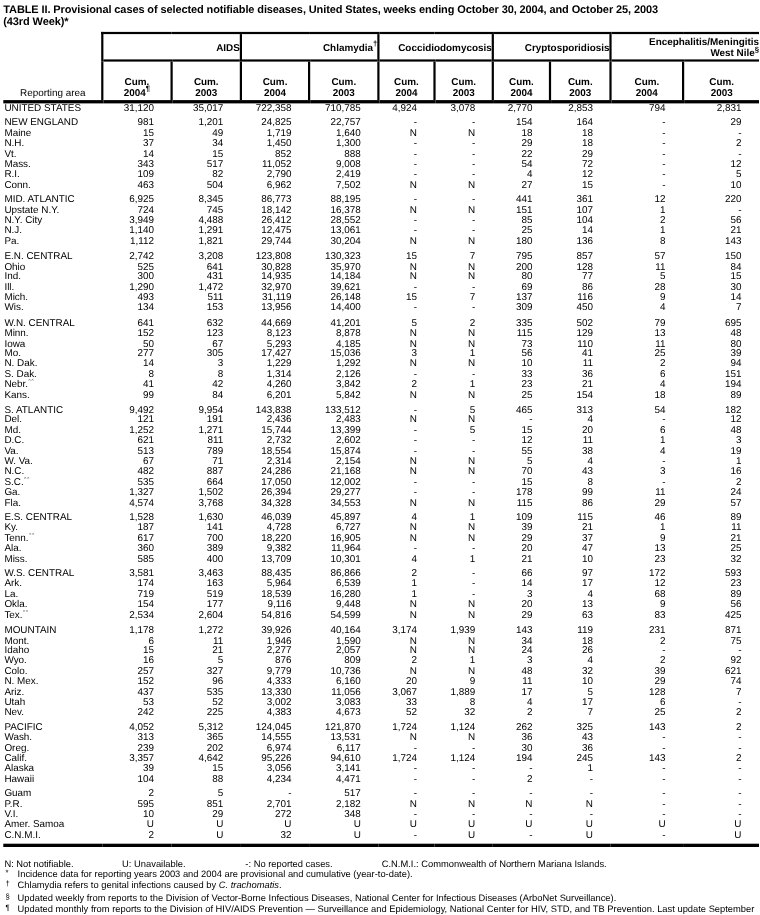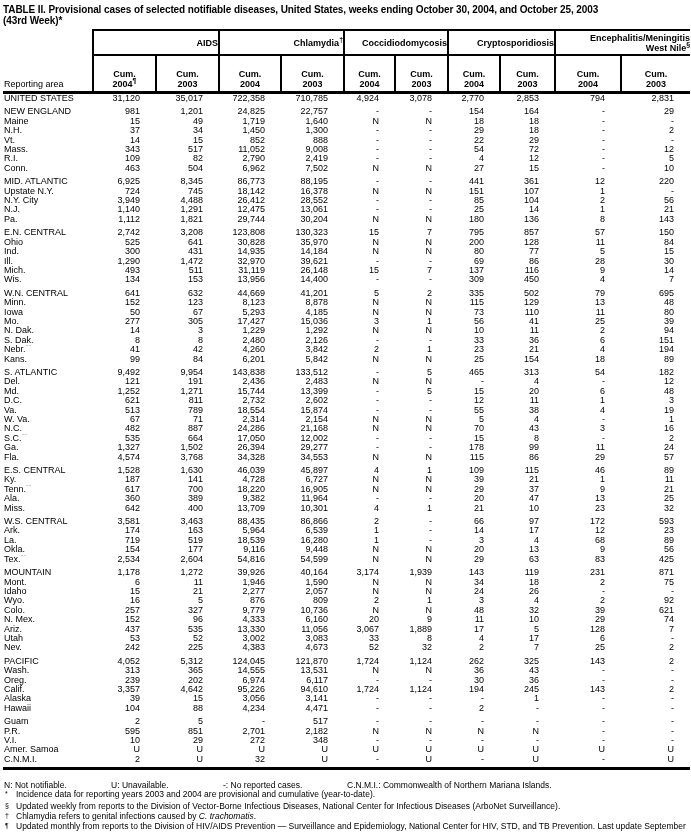--- a/index.html
+++ b/index.html
@@ -2,21 +2,21 @@
 <html><head>
 <meta charset="utf-8">
 <style>
   html,body{margin:0;padding:0;background:#fff;width:691px;height:832px;overflow:hidden;}
   body{font-family:"Liberation Sans","DejaVu Sans",sans-serif;color:#000;-webkit-font-smoothing:none;}
   .page{padding:4px 2px 0 3px;}
   .title{font-size:10px;font-weight:bold;line-height:11px;letter-spacing:-0.1px;}
   table{border-collapse:collapse;table-layout:fixed;width:687px;margin-top:3px;}
   th,td{padding:0;margin:0;}
   
-  th.lab{vertical-align:bottom;text-align:left;font-weight:normal;font-size:9px;
+  th.lab{vertical-align:bottom;text-align:center;font-weight:normal;font-size:9px;
          border-bottom:3px solid #000;padding-bottom:2px;padding-left:1px;}
   th.grp{font-size:9px;font-weight:bold;text-align:right;vertical-align:middle;
          border-top:2px solid #000;border-left:2px solid #000;line-height:10px;padding:2px 0 1px;}
   th.sub{font-size:9px;font-weight:bold;text-align:center;line-height:10px;
          border-top:2px solid #000;border-left:2px solid #000;border-bottom:3px solid #000;
          padding:13px 0 2px;}
   sup{font-size:7px;line-height:0;}
   
   td{font-size:9px;line-height:9.4px;white-space:nowrap;overflow:hidden;}
   td.rlab{text-align:left;padding-left:1px;}
@@ -401,21 +401,21 @@
           <td class="num">N</td>
           <td class="num">10</td>
           <td class="num">11</td>
           <td class="num">2</td>
           <td class="num">94</td>
         </tr>
         <tr>
           <td class="rlab"><span>S. Dak.</span></td>
           <td class="num">8</td>
           <td class="num">8</td>
-          <td class="num">2,480</td>
+          <td class="num">1,314</td>
           <td class="num">2,126</td>
           <td class="num">-</td>
           <td class="num">-</td>
           <td class="num">33</td>
           <td class="num">36</td>
           <td class="num">6</td>
           <td class="num">151</td>
         </tr>
         <tr>
           <td class="rlab"><span>Nebr.</span><sup>**</sup></td>
@@ -626,21 +626,21 @@
           <td class="num">11,964</td>
           <td class="num">-</td>
           <td class="num">-</td>
           <td class="num">20</td>
           <td class="num">47</td>
           <td class="num">13</td>
           <td class="num">25</td>
         </tr>
         <tr>
           <td class="rlab"><span>Miss.</span></td>
-          <td class="num">642</td>
+          <td class="num">585</td>
           <td class="num">400</td>
           <td class="num">13,709</td>
           <td class="num">10,301</td>
           <td class="num">4</td>
           <td class="num">1</td>
           <td class="num">21</td>
           <td class="num">10</td>
           <td class="num">23</td>
           <td class="num">32</td>
         </tr>
@@ -980,18 +980,18 @@
           <td class="num">U</td>
           <td class="num">-</td>
           <td class="num">U</td>
         </tr>
       </tbody>
   </table>
 
   <div class="legend"><span class="item"><span>N:</span> <span>Not notifiable.</span></span><span class="item"><span>U:</span> <span>Unavailable.</span></span><span class="item"><span>-:</span> <span>No reported cases.</span></span><span class="item"><span>C.N.M.I.:</span> <span>Commonwealth of Northern Mariana Islands.</span></span></div>
   <div id="fnlist">
       <div class="fn"><span class="mark">*</span><span>Incidence data for reporting years 2003 and 2004 are provisional and cumulative (year-to-date).</span></div>
+      <div class="fn"><span class="mark">†</span><span>Chlamydia refers to genital infections caused by </span><span class="it">C. trachomatis</span><span>.</span></div>
       <div class="fn sp"><span class="mark">§</span><span>Updated weekly from reports to the Division of Vector-Borne Infectious Diseases, National Center for Infectious Diseases (ArboNet Surveillance).</span></div>
-      <div class="fn"><span class="mark">†</span><span>Chlamydia refers to genital infections caused by </span><span class="it">C. trachomatis</span><span>.</span></div>
       <div class="fn"><span class="mark">¶</span><span>Updated monthly from reports to the Division of HIV/AIDS Prevention — Surveillance and Epidemiology, National Center for HIV, STD, and TB Prevention. Last update September 26, 2004.</span></div>
       <div class="fn"><span class="mark">**</span><span>Contains data reported through National Electronic Disease Surveillance System (NEDSS).</span></div>
     </div>
 </div>
 
 </body></html>

